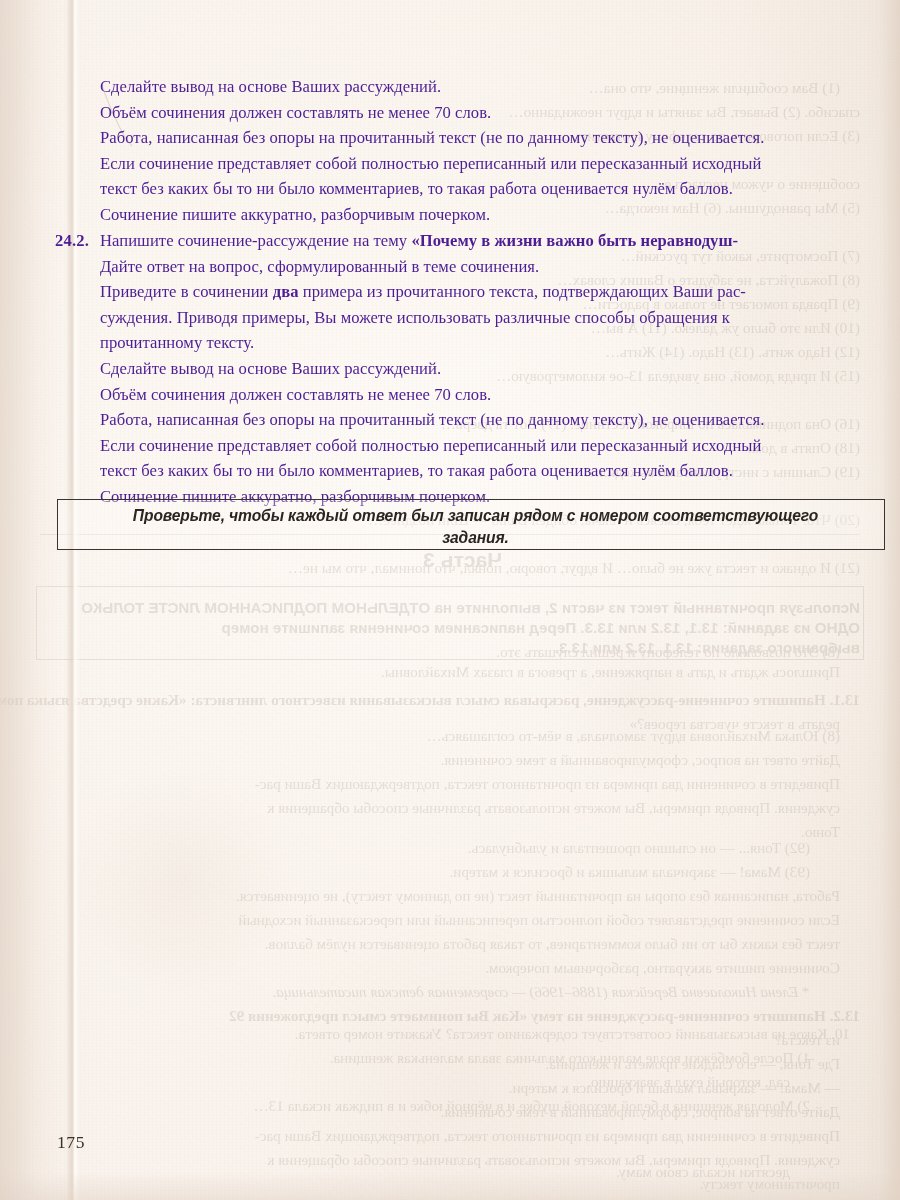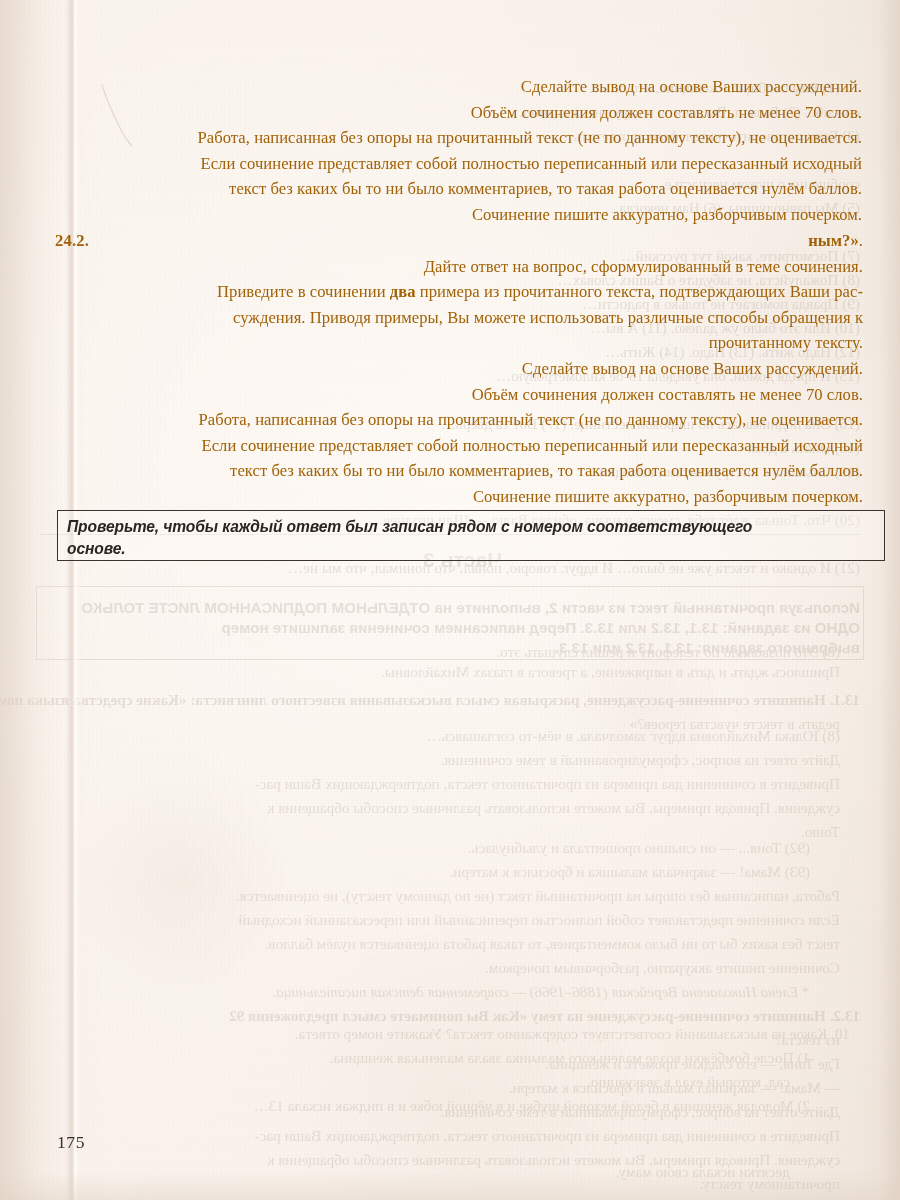--- a/index.html
+++ b/index.html
@@ -134,23 +134,22 @@
     position: absolute;
     inset: 0;
     z-index: 5;
   }
 
   .blk {
     position: absolute;
     font-size: 16.6px;
     line-height: 25.6px;
     letter-spacing: 0.05px;
-    color: #a16207;
+    color: #4c1d95;
     text-rendering: optimizeLegibility;
-    text-align: right;
   }
   .blk p {
     margin: 0;
     white-space: nowrap;
   }
 
   
   #block-top {
     left: 100px;
     top: 74px;
@@ -175,26 +174,27 @@
   .task-body {
     margin-left: 45px;
   }
   .task-body p { margin: 0; white-space: nowrap; }
   b.tight { font-weight: bold; }
 
   
   #note-box {
     position: absolute;
     left: 57px;
-    top: 510px;
+    top: 499px;
     width: 828px;
     height: 51px;
     border: 1.6px solid #3a332e;
     box-sizing: border-box;
     background: rgba(255,252,248,0.30);
+    text-align: center;
   }
   #note-box .note-inner {
     padding: 5px 0 0 9px;
     font-family: "Liberation Sans", "DejaVu Sans", sans-serif;
     font-style: italic;
     font-weight: bold;
     font-size: 15.6px;
     line-height: 21.5px;
     color: #2b2521;
     letter-spacing: -0.1px;
@@ -315,38 +315,38 @@
       <p>Объём сочинения должен составлять не менее 70 слов.</p>
       <p>Работа, написанная без опоры на прочитанный текст (не по данному тексту), не оценивается.</p>
       <p>Если сочинение представляет собой полностью переписанный или пересказанный исходный</p>
       <p>текст без каких бы то ни было комментариев, то такая работа оценивается нулём баллов.</p>
       <p>Сочинение пишите аккуратно, разборчивым почерком.</p>
     </div>
 
     <div class="blk" id="task-133">
       <span class="task-num">24.2.</span>
       <div class="task-body">
-        <p><b class="tight">ным?»</b><span>.</span></p>
+        <p><span>Напишите сочинение-рассуждение на тему </span><b class="tight">«Почему в жизни важно быть неравнодуш-</b></p>
         <p>Дайте ответ на вопрос, сформулированный в теме сочинения.</p>
         <p>Приведите в сочинении <b class="tight">два</b> примера из прочитанного текста, подтверждающих Ваши рас-</p>
         <p>суждения. Приводя примеры, Вы можете использовать различные способы обращения к</p>
         <p>прочитанному тексту.</p>
         <p>Сделайте вывод на основе Ваших рассуждений.</p>
         <p>Объём сочинения должен составлять не менее 70 слов.</p>
         <p>Работа, написанная без опоры на прочитанный текст (не по данному тексту), не оценивается.</p>
         <p>Если сочинение представляет собой полностью переписанный или пересказанный исходный</p>
         <p>текст без каких бы то ни было комментариев, то такая работа оценивается нулём баллов.</p>
         <p>Сочинение пишите аккуратно, разборчивым почерком.</p>
       </div>
     </div>
 
     <div id="note-box">
       <div class="note-inner">
         <p>Проверьте, чтобы каждый ответ был записан рядом с номером соответствующего</p>
-        <p>основе.</p>
+        <p>задания.</p>
       </div>
     </div>
 
     <div id="page-number">175</div>
 
   </div>
 
   <div class="softness"></div>
 </div>
 

